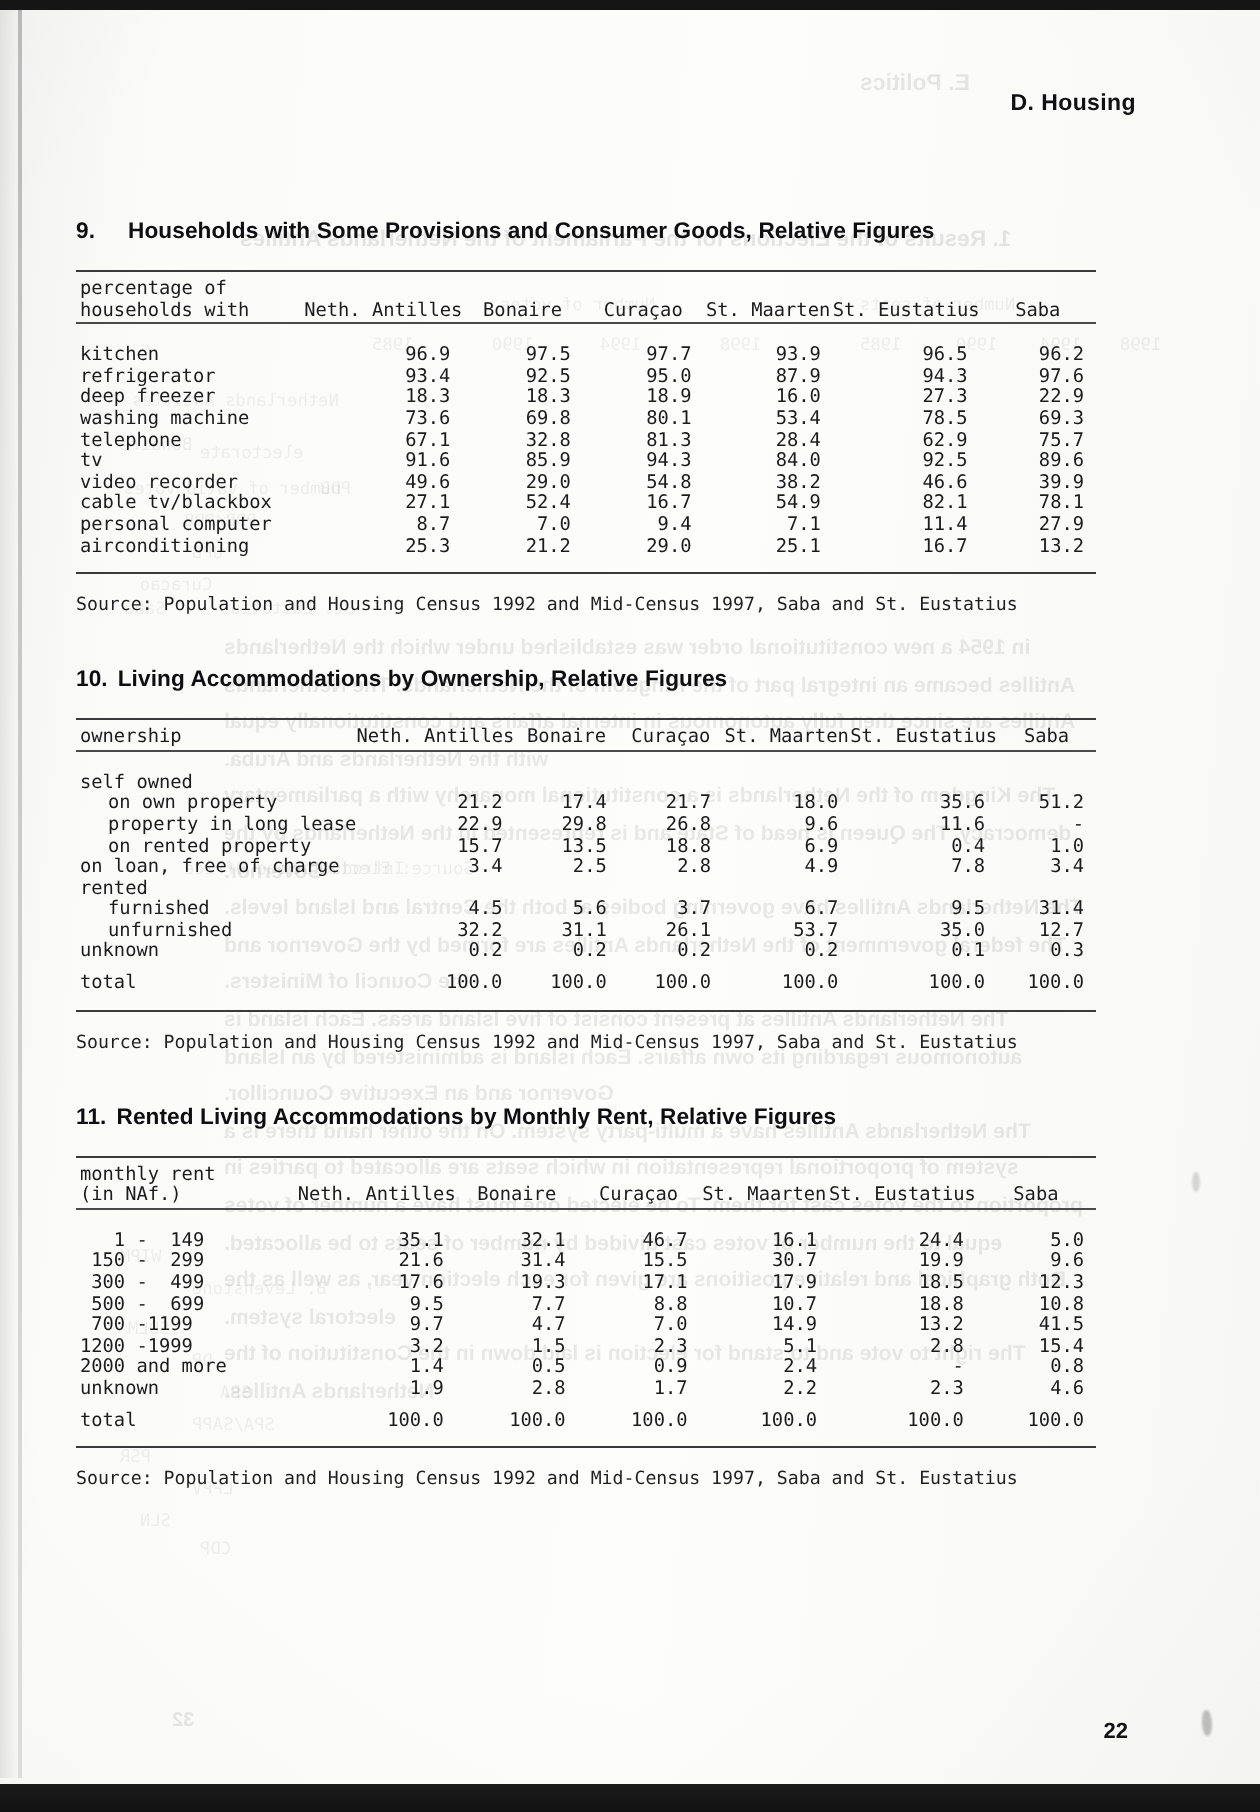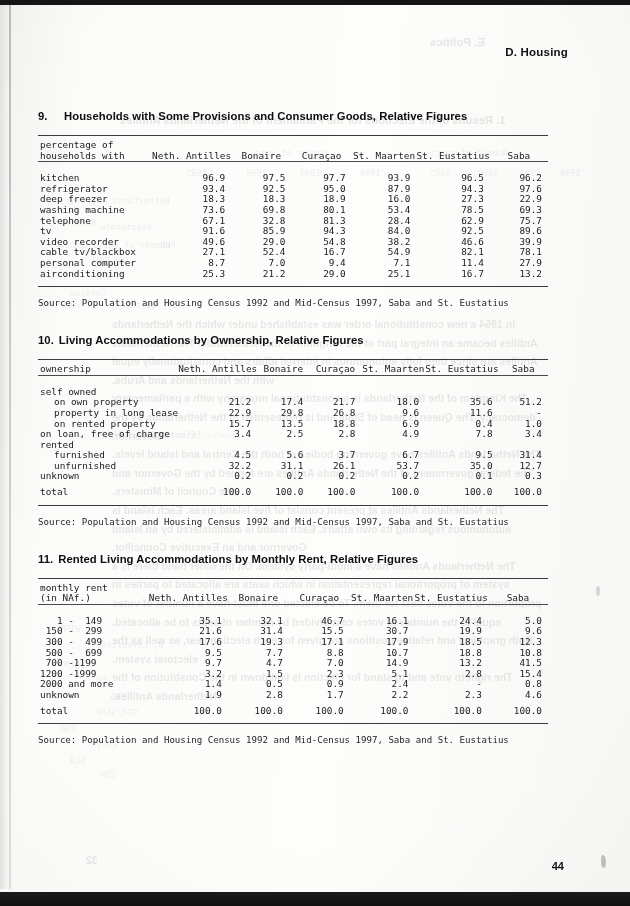--- a/index.html
+++ b/index.html
@@ -675,14 +675,14 @@
       </table>
       <div class="gap-table-source"></div>
       <div class="source">Source: Population and Housing Census 1992 and Mid-Census 1997, Saba and St. Eustatius</div>
     </div>
 
   <div class="vignette"></div>
   <div class="top-smudge"></div>
   <div class="edge-smudge"></div>
 
   <div class="folio-bleed">32</div>
-  <div class="folio">44</div>
+  <div class="folio">22</div>
 </div>
 
 </body></html>

